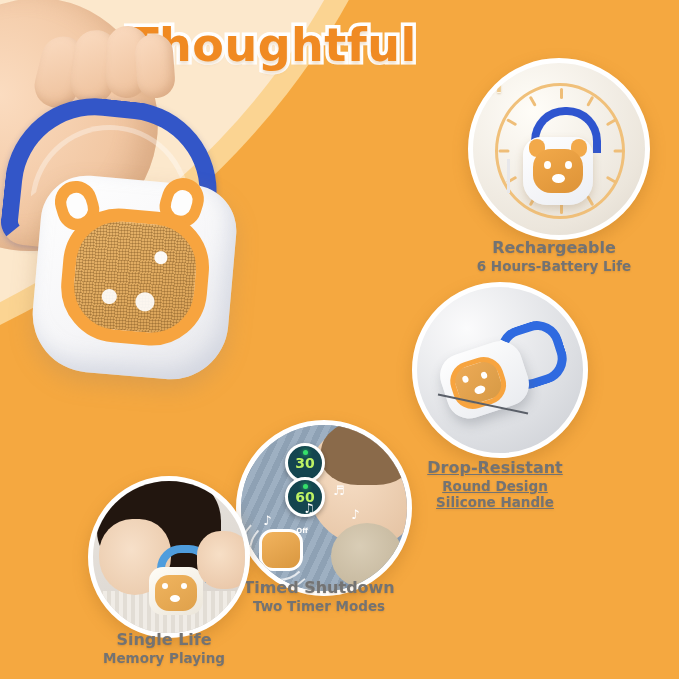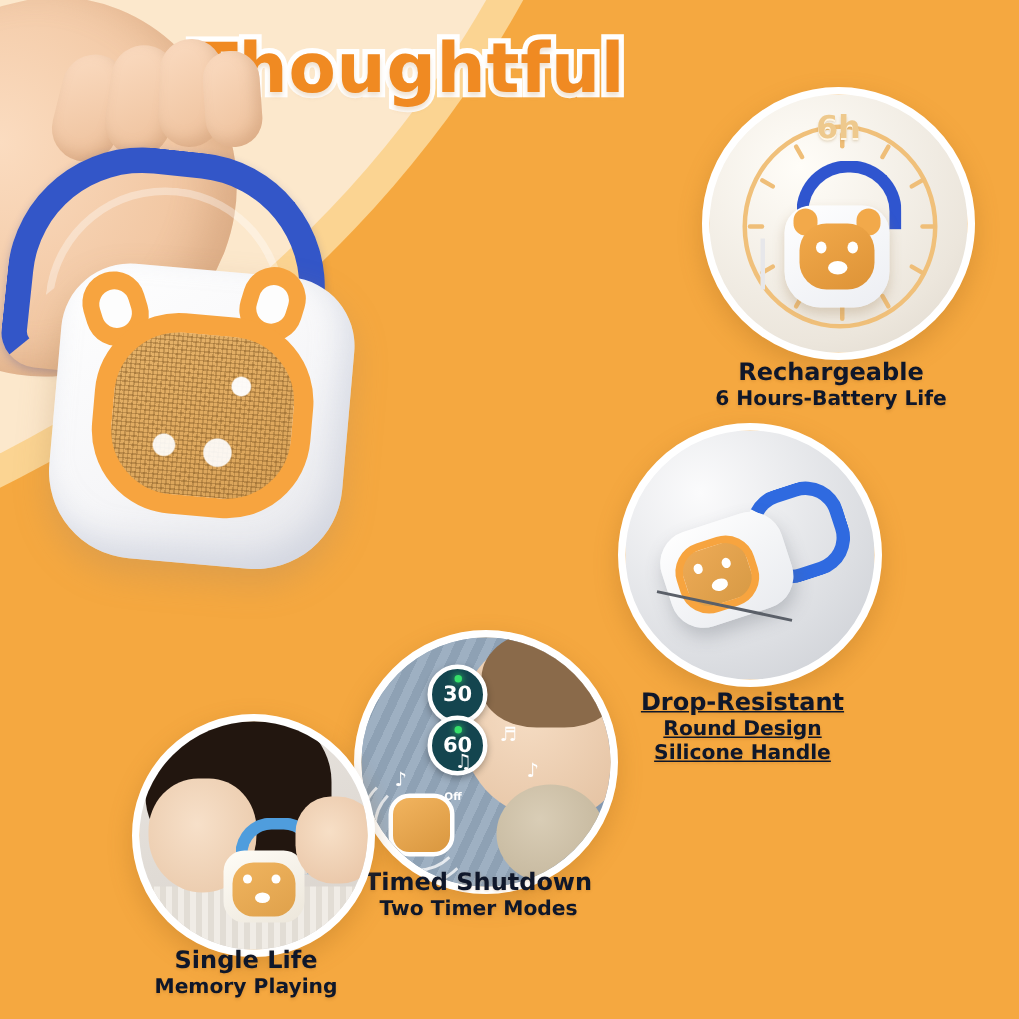--- a/index.html
+++ b/index.html
@@ -96,38 +96,38 @@
   .ear-r{left:118px;top:-6px;transform:rotate(12deg);}
 
   
   .circle{
     position:absolute;border-radius:50%;overflow:hidden;
     border:5px solid #ffffff;
     box-shadow:0 6px 16px rgba(150,95,25,.28);
     background:#ececec;
   }
   .cap{
-    position:absolute;text-align:center;color:#0f172a;
+    position:absolute;text-align:center;color:#737373;
     font-weight:bold;line-height:1.22;
     text-shadow:0 1px 2px rgba(150,90,25,.25);
   }
   .cap .h{display:block;font-size:16px;}
   .cap .s{display:block;font-size:13.5px;text-align:center;}
 
   
   #c-recharge{left:468px;top:58px;width:172px;height:172px;
     background:radial-gradient(circle at 35% 28%,#fffdf8,#ece6dc 70%,#ddd6cb 100%);}
   .clockring{
     position:absolute;left:22px;top:20px;width:124px;height:130px;
     border:3px solid #f0c07a;border-radius:50%;
   }
   .tick{position:absolute;left:50%;top:2px;width:3px;height:11px;background:#efbe78;
     transform-origin:1.5px 63px;border-radius:2px;}
   .sixh{
-    position:absolute;left:0;right:0;top:10px;text-align:center;
+    position:absolute;left:0;right:0;top:10px;text-align:left;
     font-size:21px;font-weight:bold;color:#eec98d;
     text-shadow:0 1px 0 #fff7e6,0 2px 2px rgba(170,130,70,.35);
   }
   .mini-dev{position:absolute;left:48px;top:44px;width:74px;height:100px;}
   .mini-handle{position:absolute;left:10px;top:0;width:54px;height:38px;
     border:8px solid #2f55cf;border-bottom:none;border-radius:34px 34px 0 0;}
   .mini-body{position:absolute;left:2px;top:30px;width:70px;height:68px;
     background:linear-gradient(150deg,#ffffff,#eceef3);border-radius:18px 18px 24px 24px;
     box-shadow:0 4px 8px rgba(160,130,90,.3);}
   .mini-face{position:absolute;left:10px;top:12px;width:50px;height:44px;
@@ -160,21 +160,21 @@
     background:radial-gradient(ellipse at 40% 40%,#f6ddc4,#e2bf9e);
     border-radius:50% 45% 40% 55%;}
   .babyhair{position:absolute;right:-6px;top:-6px;width:92px;height:66px;
     background:#8a6a4a;border-radius:50% 50% 40% 40%;}
   .teddy{position:absolute;right:4px;bottom:2px;width:72px;height:66px;
     background:radial-gradient(circle at 40% 35%,#d9cdb6,#bfb196);border-radius:50%;}
   .timer-badge{
     position:absolute;width:34px;height:34px;border-radius:50%;
     background:#14454f;border:3px solid #ffffff;
     display:flex;align-items:center;justify-content:center;
-    color:#ffffff;font-weight:bold;font-size:14px;
+    color:#bef264;font-weight:bold;font-size:14px;
     box-shadow:0 2px 5px rgba(0,0,0,.3);
   }
   .timer-off{position:absolute;left:0;right:0;text-align:center;color:#fff;font-size:7px;font-weight:bold;}
   .led{position:absolute;left:50%;top:4px;margin-left:-2.5px;width:5px;height:5px;border-radius:50%;
     background:#36e06a;box-shadow:0 0 5px #36e06a;}
   .snd-dev{position:absolute;left:18px;top:104px;width:44px;height:42px;
     background:linear-gradient(150deg,#f2b45f,#d9973f);border-radius:14px;
     border:3px solid #fff;box-sizing:border-box;}
   .wave{position:absolute;border:2px solid rgba(255,255,255,.75);border-radius:50%;
     border-right-color:transparent;border-top-color:transparent;}

